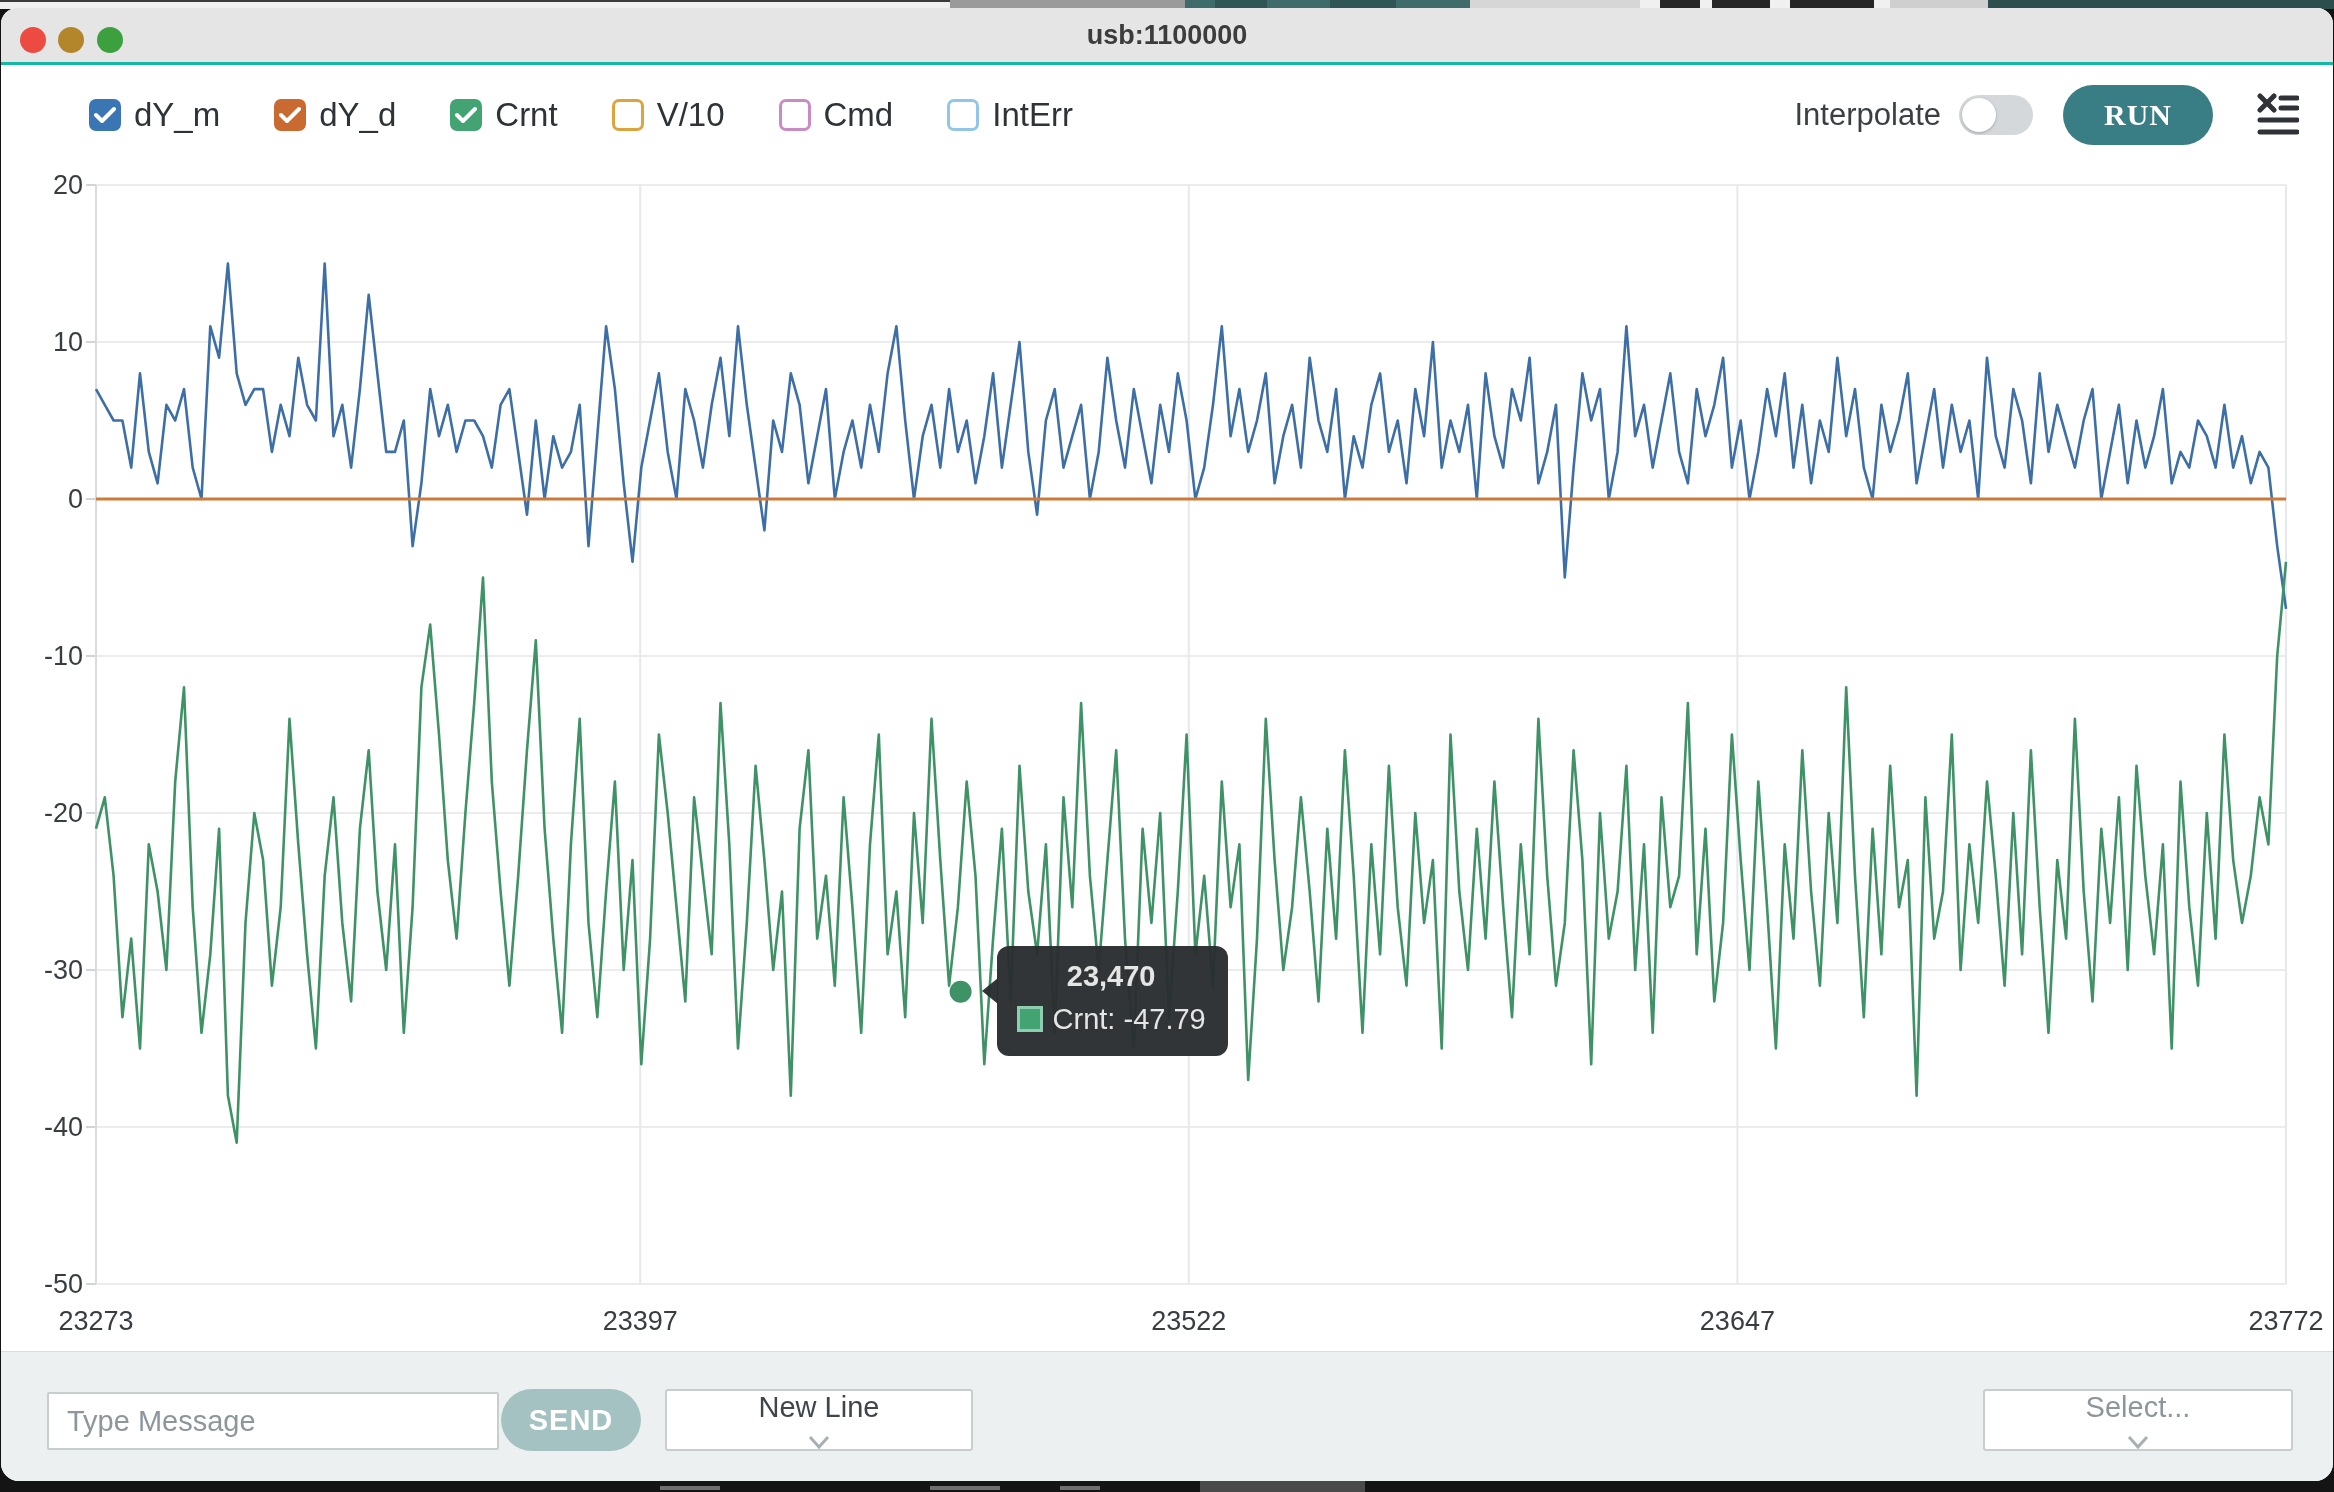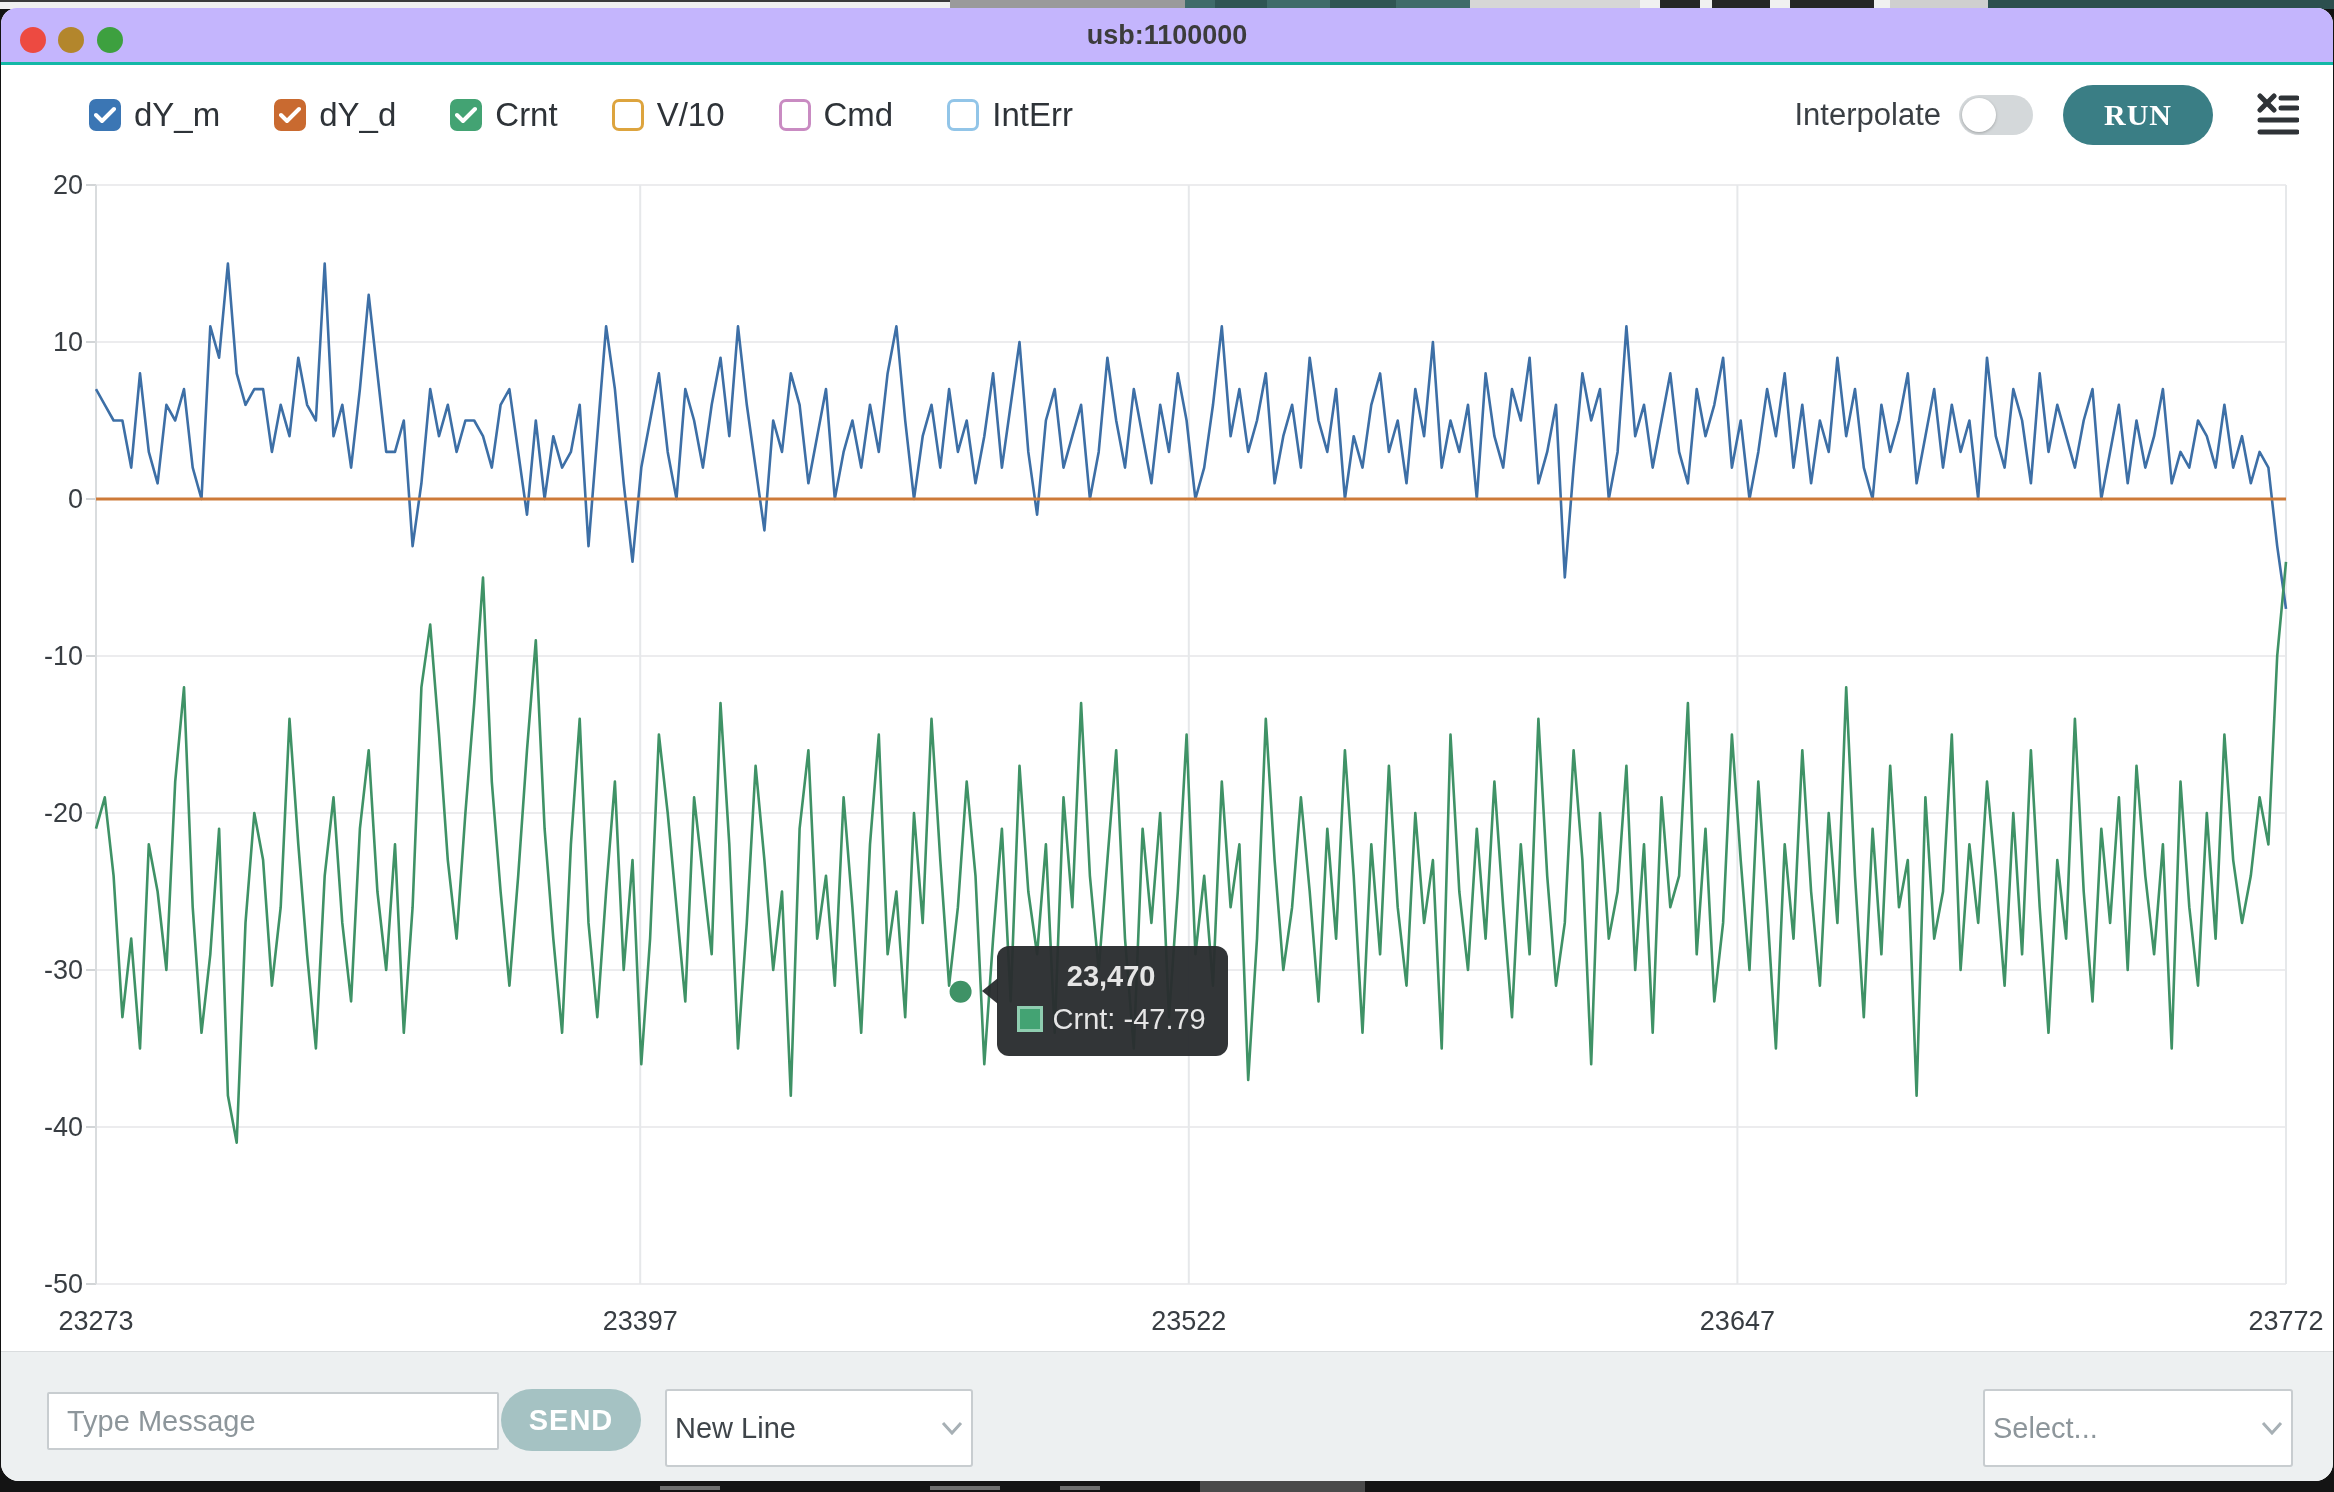--- a/index.html
+++ b/index.html
@@ -9,21 +9,21 @@
   
   .top-sliver{position:absolute;left:0;top:0;width:2334px;height:9px;background:#f0f0f0;}
   .top-sliver .seg{position:absolute;top:0;height:9px;}
   .bottom-sliver{position:absolute;left:0;bottom:0;width:2334px;height:12px;background:#141414;}
   .bottom-sliver .dash{position:absolute;top:6px;height:4px;background:#6f6f6f;}
 
   
   .window{position:absolute;left:1px;right:1px;top:8px;bottom:11px;background:#ffffff;
           border-radius:16px 16px 18px 18px;overflow:hidden;}
 
-  .titlebar{position:absolute;left:0;right:0;top:0;height:54px;background:#c4b5fd;
+  .titlebar{position:absolute;left:0;right:0;top:0;height:54px;background:#e5e5e5;
             border-bottom:7px solid #14b8a6;}
   .title{position:absolute;left:0;right:0;top:0;height:54px;line-height:54px;text-align:center;
          font-weight:bold;font-size:27px;color:#3c3c3c;}
   .tl{position:absolute;top:19px;width:26px;height:26px;border-radius:50%;}
   .tl.red{left:19px;background:#ed4a41;}
   .tl.yellow{left:57px;background:#b3862c;}
   .tl.green{left:96px;background:#3da03f;}
 
   
   .toolbar{position:absolute;left:0;right:0;top:57px;height:100px;background:#fff;}
@@ -63,23 +63,23 @@
   
   .bottom-bar{position:absolute;left:0;right:0;bottom:0;height:129px;background:#edf0f1;
               border-top:1px solid #dadddf;}
   .msg-input{position:absolute;left:46px;top:40px;width:412px;height:54px;border:2px solid #c8cdd0;
              border-radius:2px;font-size:29px;color:#3c4043;padding:0 18px;outline:none;background:#fff;
              font-family:"Liberation Sans",sans-serif;}
   .msg-input::placeholder{color:#8d969b;opacity:1;}
   .send-btn{position:absolute;left:500px;top:37px;width:140px;height:62px;border-radius:31px;
             background:#a5c2c3;border:none;color:#fff;font-weight:bold;font-size:29px;
             letter-spacing:1px;cursor:pointer;font-family:"Liberation Sans",sans-serif;}
-  .selectbox{position:absolute;top:37px;height:78px;background:#fff;border:2px solid #c8cdd0;
+  .selectbox{position:absolute;top:37px;height:62px;background:#fff;border:2px solid #c8cdd0;
              border-radius:3px;box-sizing:border-box;display:flex;align-items:center;
-             justify-content:space-between;padding:0 8px;font-size:29px;cursor:pointer;}
+             justify-content:space-between;padding:0 8px;font-size:29px;cursor:pointer;flex-direction:column;}
   .sel-line{left:664px;width:308px;color:#3f454a;}
   .sel-port{right:40px;width:310px;color:#8d969b;text-align:right;}
   .chev{width:22px;height:14px;}
 </style>
 </head>
 <body>
 
 <div class="screen">
 
   <div class="top-sliver">

